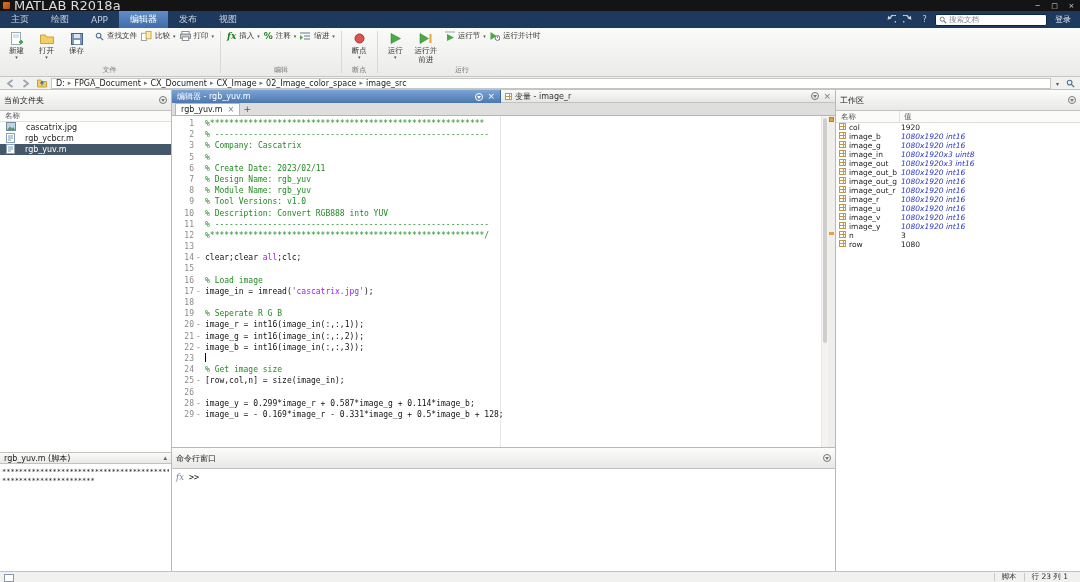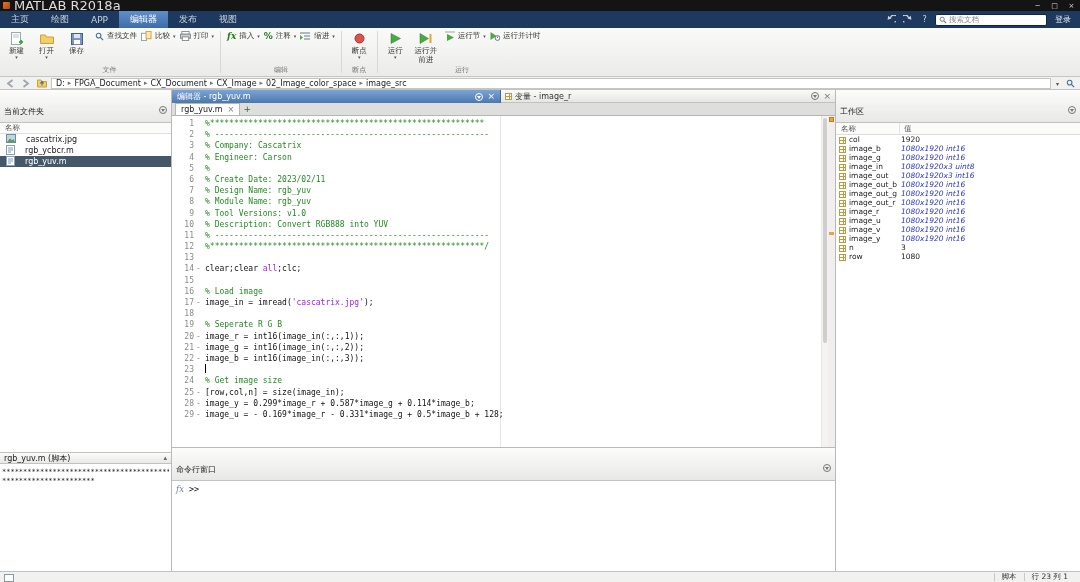--- a/index.html
+++ b/index.html
@@ -44,21 +44,21 @@
 
   
   .addressbar{position:absolute;left:0;top:77px;right:0;height:13px;background:#f1f1ef;border-bottom:1px solid #c2c2c0;display:flex;align-items:center;padding:0 3px;gap:3px}
   .navbtn{width:13px;height:11px;display:flex;align-items:center;justify-content:center;flex:none}
   .crumbfield{flex:1;height:11px;background:#fff;border:1px solid #c6c6c4;display:flex;align-items:center;padding:0 4px;gap:3px;font-size:8px;overflow:hidden}
   .crumb{color:#222;white-space:nowrap}
   .crumb-sep{color:#777;font-size:7px}
   .ab-dd{color:#555;font-size:6px;padding:0 2px}
 
   
-  .phead{height:21px;background:linear-gradient(#fcfcfb,#e8e8e6);border-bottom:1px solid #c2c2c0;display:flex;align-items:flex-start;padding:16px 4px;font-size:8px;color:#222}
+  .phead{height:21px;background:linear-gradient(#fcfcfb,#e8e8e6);border-bottom:1px solid #c2c2c0;display:flex;align-items:center;padding:4px 4px;font-size:8px;color:#222}
   .circ{width:8px;height:8px;border-radius:50%;border:1px solid currentColor;position:relative;flex:none}
   .circ::after{content:"";position:absolute;left:1px;top:2px;border-left:2.5px solid transparent;border-right:2.5px solid transparent;border-top:3px solid currentColor}
   .hicons{margin-left:auto;display:flex;align-items:center;gap:4px}
   .hx{font-size:9px;line-height:9px}
 
   
   #folderPanel{position:absolute;left:0;top:90px;width:172px;height:481px;background:#fff;border-right:1px solid #b9b9b7}
   .colhead{height:11px;border-bottom:1px solid #e0e0de;background:#fbfbfa;display:flex;align-items:center;padding:0 5px;font-size:7.5px;color:#555}
   .frow{height:11px;display:flex;align-items:center;gap:10px;padding:0 2px 0 6px;cursor:default}
   .frow.sel{background:#45586a;color:#fff}
@@ -102,21 +102,21 @@
   #cmdPanel{position:absolute;left:172px;top:447px;width:663px;height:124px;background:#fff;border-top:1px solid #b9b9b7}
   .cmdbody{height:111px;background:#fff;display:flex;align-items:flex-start;padding:3px 0 0 4px;gap:5px}
   .fx{font-family:"DejaVu Serif","Liberation Serif",serif;font-style:italic;color:#7282a8;font-size:8.5px}
   .prompt{font-family:"DejaVu Sans Mono","Liberation Mono",monospace;font-size:8.5px;color:#111}
 
   
   #wsPanel{position:absolute;left:835px;top:90px;width:245px;height:481px;background:#fff;border-left:1px solid #b9b9b7}
   .wscolhead{height:12px;border-bottom:1px solid #ddd;background:#fbfbfa;display:flex;font-size:7.5px;color:#555}
   .wscol-name{width:64px;padding-left:5px;border-right:1px solid #e2e2e0;display:flex;align-items:center}
   .wscol-val{flex:1;padding-left:4px;display:flex;align-items:center}
-  .wrow{height:9px;display:flex;align-items:flex-end;font-size:7.5px}
+  .wrow{height:9px;display:flex;align-items:flex-start;font-size:7.5px}
   .vicon{width:7px;height:7px;border:1px solid #c09a42;background:#fff;margin:0 3px;position:relative;flex:none}
   .vicon::before{content:"";position:absolute;left:0;right:0;top:2px;height:1px;background:#c09a42}
   .vicon::after{content:"";position:absolute;top:0;bottom:0;left:2.5px;width:1px;background:#c09a42}
   .wname{width:48px;flex:none;overflow:hidden;white-space:nowrap}
   .wval{padding-left:4px;white-space:nowrap}
   .wval.dim{color:#2a35c0;font-style:italic}
 
   
   .statusbar{position:absolute;left:0;top:571px;right:0;height:11px;background:#f1f1ef;border-top:1px solid #c2c2c0;display:flex;align-items:flex-end;font-size:7.5px;color:#333;padding:0 4px}
   .sb-right{margin-left:auto;display:flex;align-items:center;gap:7px;padding-right:8px}
@@ -440,21 +440,20 @@
         <span class="tclose">×</span>
       </div>
       <div class="etab-add">+</div>
     </div>
     <div class="codearea">
       <div class="guide"></div>
       <div class="codelines">
           <div class="cl"><span class="ln">1</span><span class="dash"> </span><span class="ct"><span class="cm">%*********************************************************</span></span></div>
           <div class="cl"><span class="ln">2</span><span class="dash"> </span><span class="ct"><span class="cm">% ---------------------------------------------------------</span></span></div>
           <div class="cl"><span class="ln">3</span><span class="dash"> </span><span class="ct"><span class="cm">% Company: Cascatrix</span></span></div>
-          <div class="cl"><span class="ln">4</span><span class="dash"> </span><span class="ct"><span class="cm">% Engineer: Carson</span></span></div>
           <div class="cl"><span class="ln">5</span><span class="dash"> </span><span class="ct"><span class="cm">%</span></span></div>
           <div class="cl"><span class="ln">6</span><span class="dash"> </span><span class="ct"><span class="cm">% Create Date: 2023/02/11</span></span></div>
           <div class="cl"><span class="ln">7</span><span class="dash"> </span><span class="ct"><span class="cm">% Design Name: rgb_yuv</span></span></div>
           <div class="cl"><span class="ln">8</span><span class="dash"> </span><span class="ct"><span class="cm">% Module Name: rgb_yuv</span></span></div>
           <div class="cl"><span class="ln">9</span><span class="dash"> </span><span class="ct"><span class="cm">% Tool Versions: v1.0</span></span></div>
           <div class="cl"><span class="ln">10</span><span class="dash"> </span><span class="ct"><span class="cm">% Description: Convert RGB888 into YUV</span></span></div>
           <div class="cl"><span class="ln">11</span><span class="dash"> </span><span class="ct"><span class="cm">% ---------------------------------------------------------</span></span></div>
           <div class="cl"><span class="ln">12</span><span class="dash"> </span><span class="ct"><span class="cm">%*********************************************************/</span></span></div>
           <div class="cl"><span class="ln">13</span><span class="dash"> </span><span class="ct"></span></div>
           <div class="cl"><span class="ln">14</span><span class="dash">-</span><span class="ct"><span class="tx">clear;clear </span><span class="st">all</span><span class="tx">;clc;</span></span></div>
@@ -462,20 +461,21 @@
           <div class="cl"><span class="ln">16</span><span class="dash"> </span><span class="ct"><span class="cm">% Load image</span></span></div>
           <div class="cl"><span class="ln">17</span><span class="dash">-</span><span class="ct"><span class="tx">image_in = imread(</span><span class="st">'cascatrix.jpg'</span><span class="tx">);</span></span></div>
           <div class="cl"><span class="ln">18</span><span class="dash"> </span><span class="ct"></span></div>
           <div class="cl"><span class="ln">19</span><span class="dash"> </span><span class="ct"><span class="cm">% Seperate R G B</span></span></div>
           <div class="cl"><span class="ln">20</span><span class="dash">-</span><span class="ct"><span class="tx">image_r = int16(image_in(:,:,1));</span></span></div>
           <div class="cl"><span class="ln">21</span><span class="dash">-</span><span class="ct"><span class="tx">image_g = int16(image_in(:,:,2));</span></span></div>
           <div class="cl"><span class="ln">22</span><span class="dash">-</span><span class="ct"><span class="tx">image_b = int16(image_in(:,:,3));</span></span></div>
           <div class="cl"><span class="ln">23</span><span class="dash"> </span><span class="ct"><span class="caret"></span></span></div>
           <div class="cl"><span class="ln">24</span><span class="dash"> </span><span class="ct"><span class="cm">% Get image size</span></span></div>
           <div class="cl"><span class="ln">25</span><span class="dash">-</span><span class="ct"><span class="tx">[row,col,n] = size(image_in);</span></span></div>
+          <div class="cl"><span class="ln">26</span><span class="dash"> </span><span class="ct"></span></div>
           <div class="cl"><span class="ln">28</span><span class="dash">-</span><span class="ct"><span class="tx">image_y = 0.299*image_r + 0.587*image_g + 0.114*image_b;</span></span></div>
           <div class="cl"><span class="ln">29</span><span class="dash">-</span><span class="ct"><span class="tx">image_u = - 0.169*image_r - 0.331*image_g + 0.5*image_b + 128;</span></span></div>
         </div>
       <div class="escroll">
         <div class="ethumb"></div>
       </div>
       <div class="eind">
         <span class="sq"></span>
         <span class="tick"></span>
       </div>

